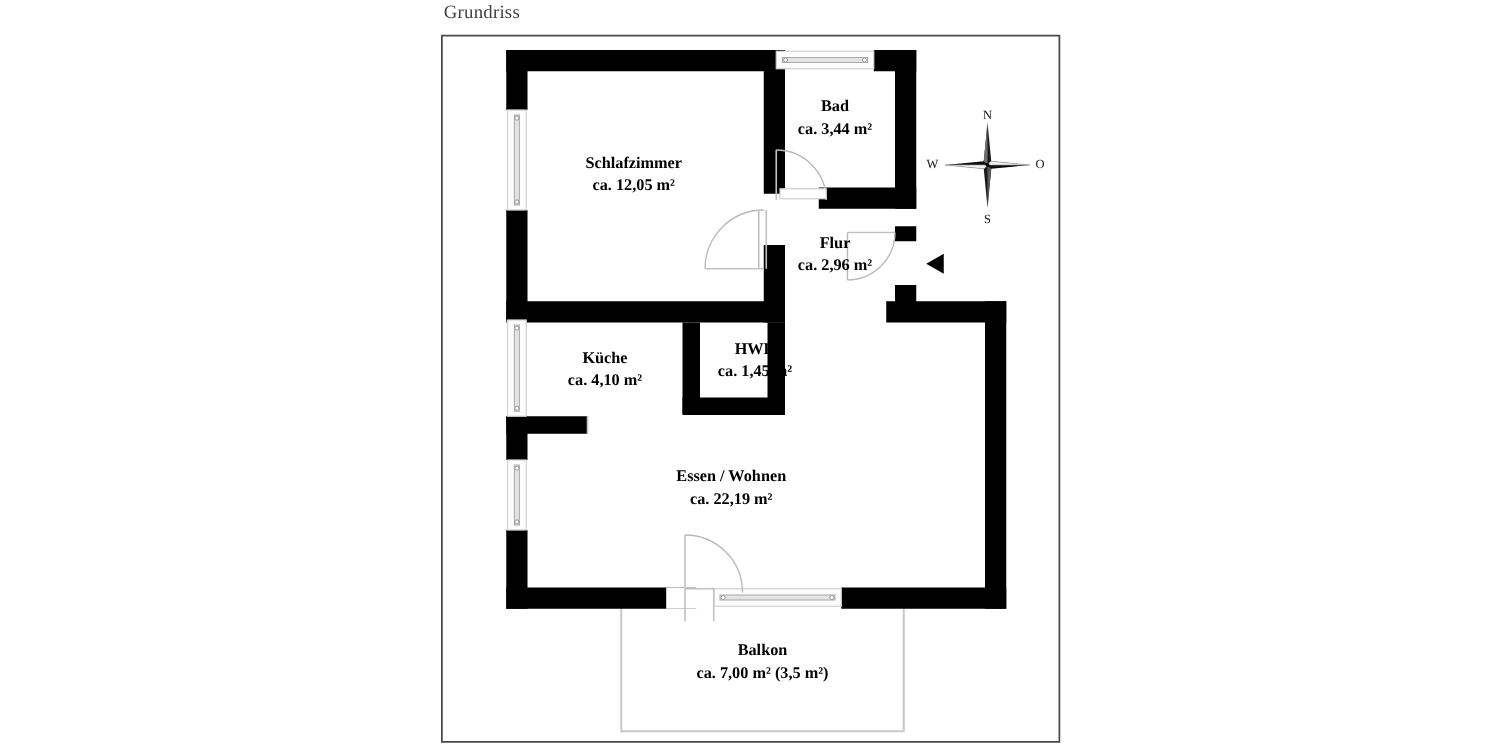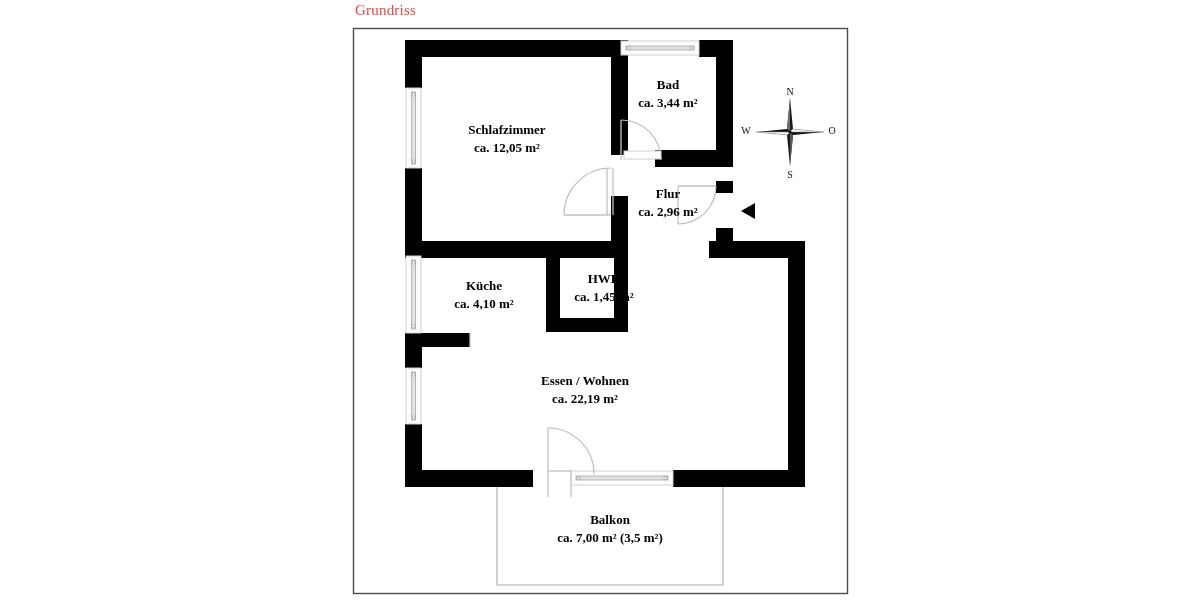--- a/index.html
+++ b/index.html
@@ -20,21 +20,21 @@
     left: 0; top: 0;
     width: 1200px;
     height: 600px;
   }
   .doc-title {
     position: absolute;
     left: 355px;
     top: 2px;
     font-size: 15px;
     font-family: "Liberation Serif", "DejaVu Serif", serif;
-    color: #ef4444;
+    color: #404040;
     letter-spacing: 0.2px;
     white-space: nowrap;
   }
   #plan-svg {
     position: absolute;
     left: 0;
     top: 0;
   }
   .room-label {
     font-family: "Liberation Serif", "DejaVu Serif", serif;

